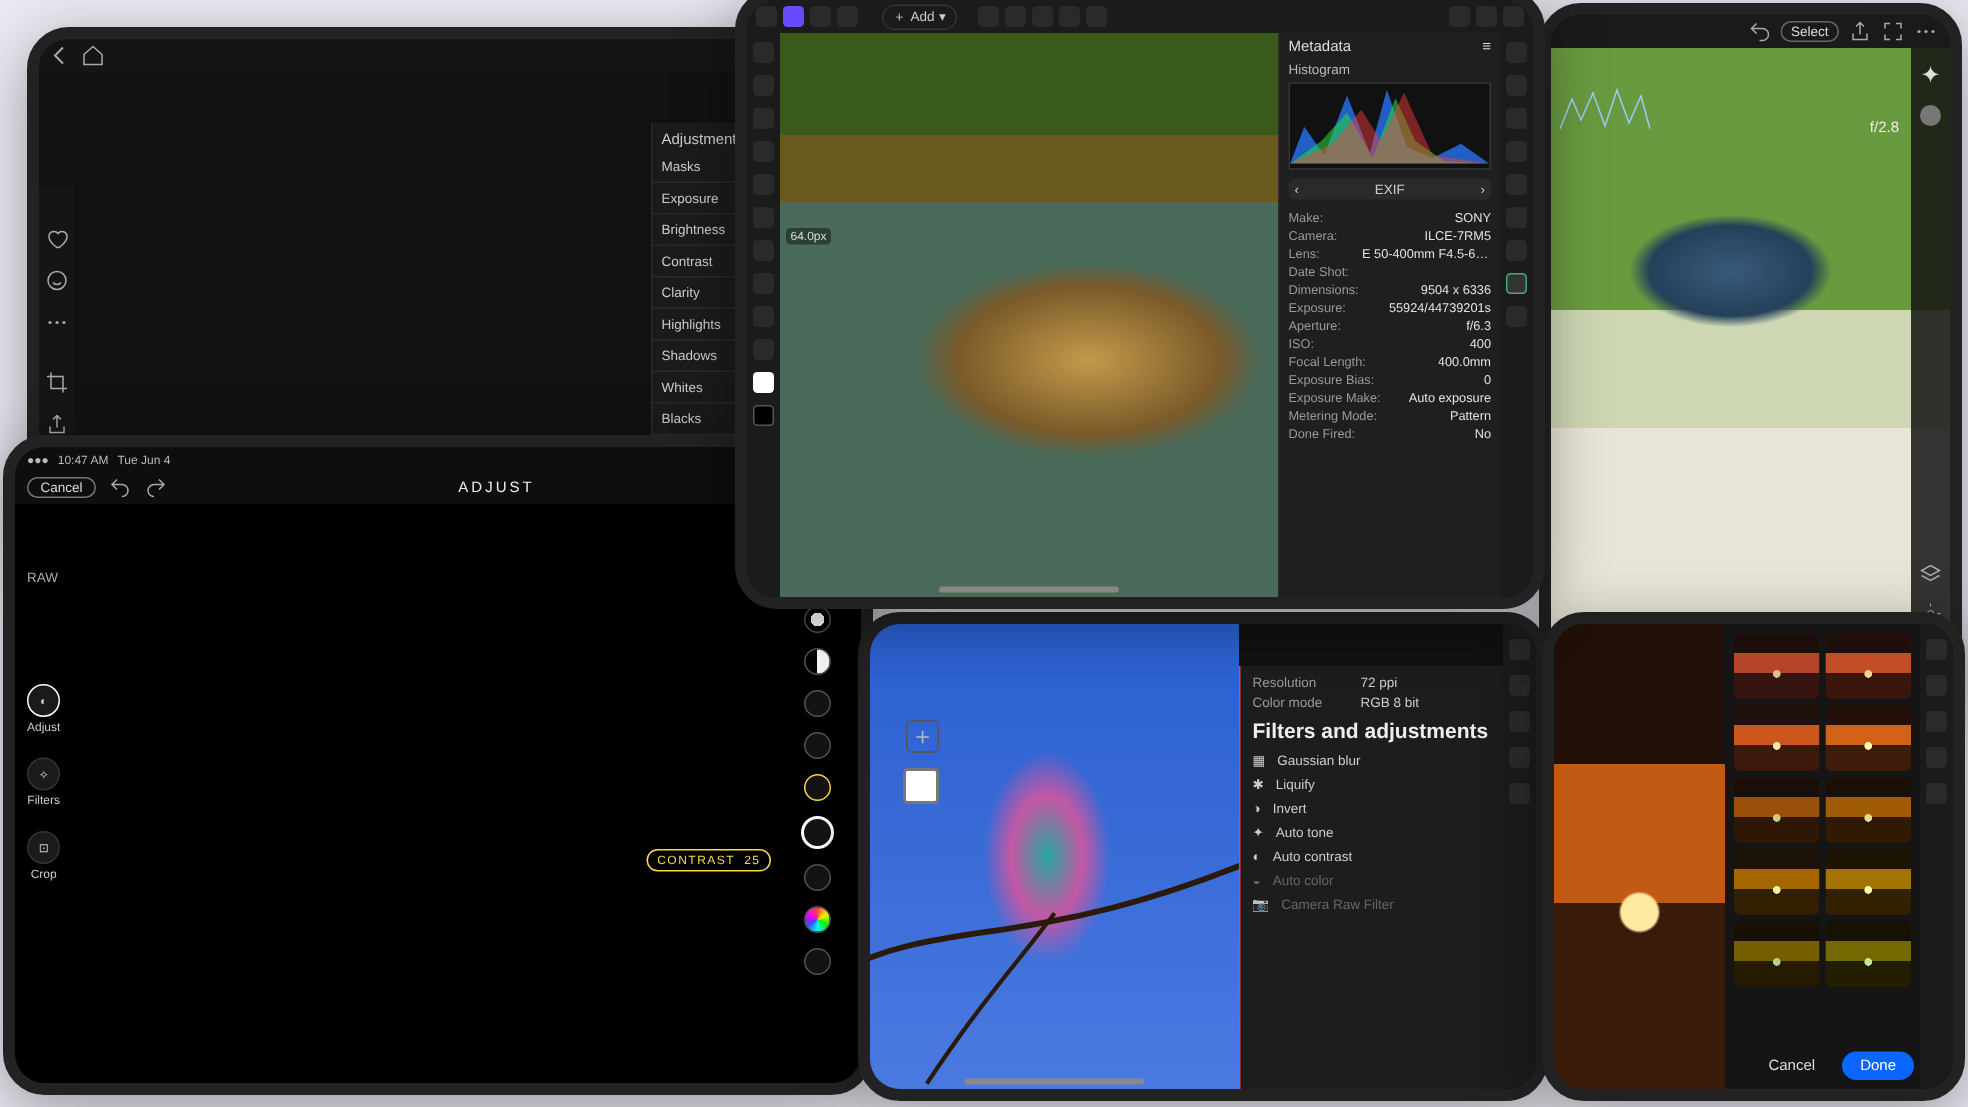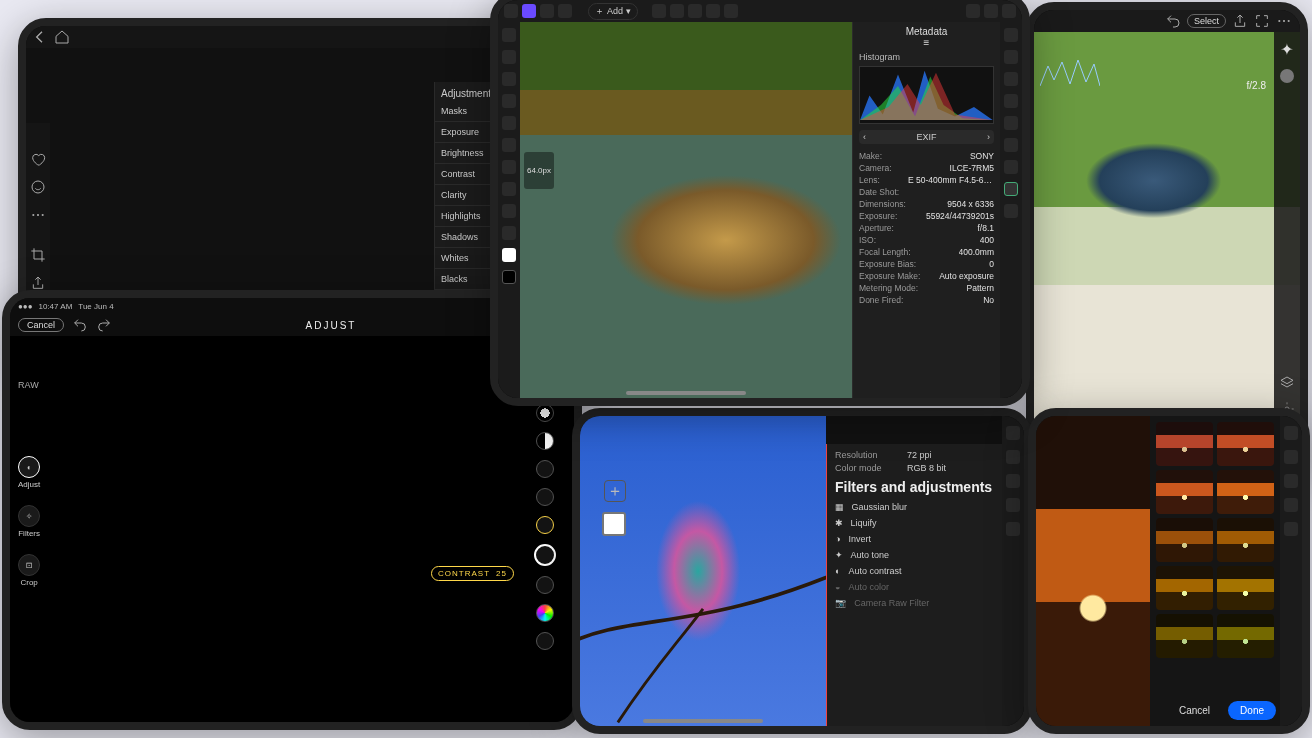--- a/index.html
+++ b/index.html
@@ -55,28 +55,28 @@
   #t4 .topbar { height:22px; background:#1b1b1b; display:flex; align-items:center; gap:4px; padding:0 6px;}
   #t4 .topbar .sq{ width:14px; height:14px; border-radius:3px; background:#2a2a2a; }
   #t4 .topbar .add{ display:flex; align-items:center; gap:3px; font-size:9px; color:#ccc; border:1px solid #333; border-radius:10px; padding:1px 6px;}
   #t4 .body { flex:1; display:flex; }
   #t4 .tools { width:22px; background:#1b1b1b; display:flex; flex-direction:column; align-items:center; gap:8px; padding-top:6px;}
   #t4 .tools .t{ width:14px; height:14px; border-radius:3px; background:#2a2a2a;}
   #t4 .canvas { flex:1; position:relative; }
   #t4 .meta { width:148px; background:#1f1f1f; border-left:1px solid #2b2b2b; padding:4px 6px; font-size:8.5px; color:#ccc; display:flex; flex-direction:column; gap:2px;}
   #t4 .right-rail{ width:22px; background:#1b1b1b; display:flex; flex-direction:column; align-items:center; gap:8px; padding-top:6px;}
   #t4 .right-rail .t{ width:14px; height:14px; border-radius:3px; background:#2a2a2a;}
-  #t4 .meta-title{ font-size:10px; color:#ddd; margin-bottom:2px; display:flex; justify-content:space-between; align-items:center;flex-direction:column;}
+  #t4 .meta-title{ font-size:10px; color:#ddd; margin-bottom:2px; display:flex; justify-content:space-between; align-items:center;}
   #t4 .hist { height:58px; background:linear-gradient(#111,#111); border:1px solid #333; margin:2px 0 4px; position:relative; overflow:hidden;}
   #t4 .hist svg{ position:absolute; inset:0; }
   #t4 .exif-head{ display:flex; align-items:center; justify-content:space-between; background:#2a2a2a; border-radius:4px; padding:2px 4px; font-size:9px; margin-bottom:4px;}
   #t4 .mrow{ display:flex; justify-content:space-between; gap:0; padding:1px 0;}
   #t4 .mrow .k{ color:#9a9a9a;}
   #t4 .mrow .v{ color:#e2e2e2; text-align:right; overflow:hidden; text-overflow:ellipsis; white-space:nowrap; max-width:86px;}
-  #t4 .brush-hint{ position:absolute; left:4px; top:130px; font-size:8px; color:#ddd; background:rgba(0,0,0,.4); padding:14px 3px; border-radius:3px;}
+  #t4 .brush-hint{ position:absolute; left:4px; top:130px; font-size:8px; color:#ddd; background:rgba(0,0,0,.4); padding:1px 3px; border-radius:3px;}
 
   
   #t5 { left: 572px; top: 408px; width: 460px; height: 326px; }
   #t5 .body{ position:absolute; inset:0; display:flex; }
   #t5 .canvas{ flex:1; position:relative;}
   #t5 .panel{ width:176px; background:#1d1d1d; border-left:1px solid #ef4444; padding:6px 8px; font-size:9px; color:#ccc;margin-top:28px;}
   #t5 .rr{ width:22px; background:#1b1b1b; display:flex; flex-direction:column; align-items:center; gap:10px; padding-top:10px;}
   #t5 .rr .t{ width:14px;height:14px;border-radius:3px;background:#2a2a2a;}
   #t5 .kv{ display:flex; gap:8px; margin-bottom:3px;}
   #t5 .kv .k{ color:#9a9a9a; width:64px;}
@@ -435,21 +435,21 @@
             <div class="mrow">
               <span class="k">Dimensions:</span>
               <span class="v">9504 x 6336</span>
             </div>
             <div class="mrow">
               <span class="k">Exposure:</span>
               <span class="v">55924/44739201s</span>
             </div>
             <div class="mrow">
               <span class="k">Aperture:</span>
-              <span class="v">f/8.1</span>
+              <span class="v">f/6.3</span>
             </div>
             <div class="mrow">
               <span class="k">ISO:</span>
               <span class="v">400</span>
             </div>
             <div class="mrow">
               <span class="k">Focal Length:</span>
               <span class="v">400.0mm</span>
             </div>
             <div class="mrow">

